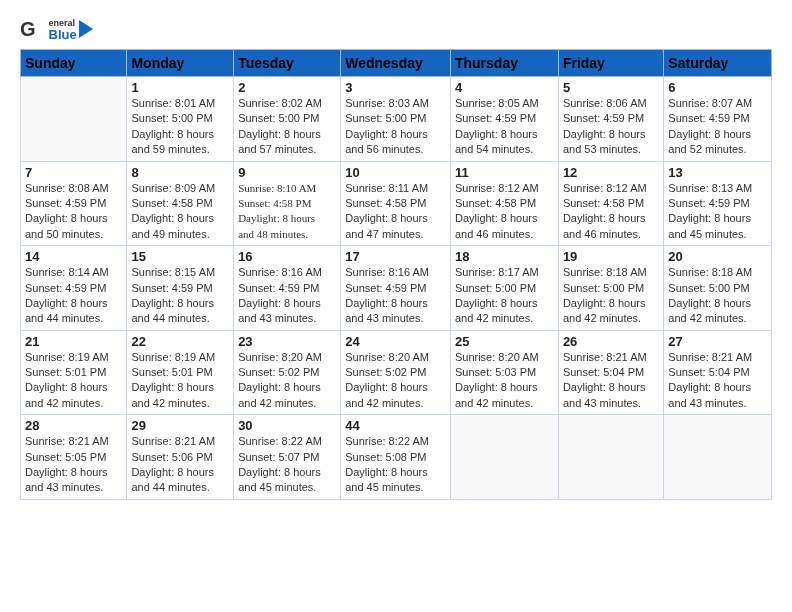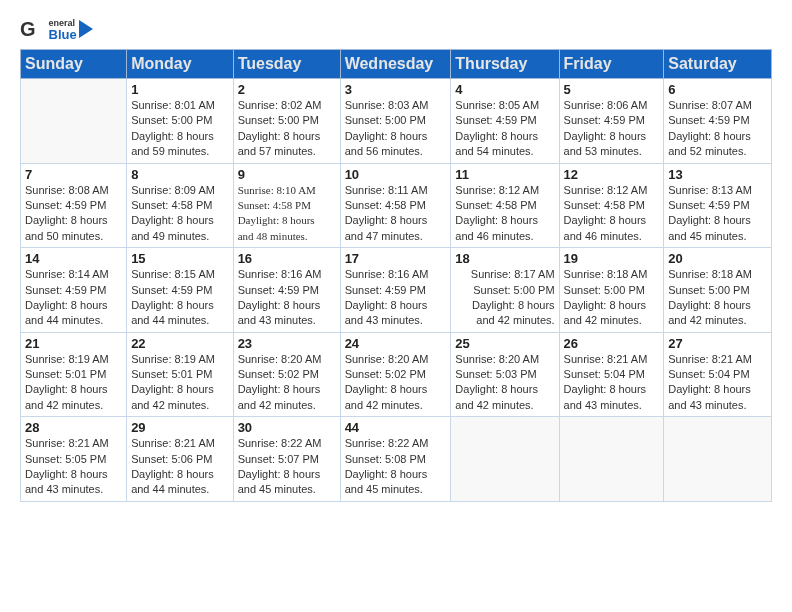--- a/index.html
+++ b/index.html
@@ -36,22 +36,22 @@
       color: #555;
       margin-top: 2px;
     }
     .calendar {
       width: 100%;
       border-collapse: collapse;
       font-size: 10.5px;
     }
     .calendar thead tr th {
       background: #1565c0;
-      color: #e5e5e5;
-      font-size: 16px;
+      color: #000000;
+      font-size: 14px;
       font-weight: bold;
       padding: 5px 4px;
       text-align: left;
       border: 1px solid #a0b8d8;
     }
     .calendar tbody tr td {
       vertical-align: top;
       border: 1px solid #c8d8e8;
       padding: 3px 4px;
       min-height: 80px;
@@ -254,21 +254,21 @@
           </td>
           <td>
             <span class="day-num">17</span>
             <div class="day-info" style="white-space: pre-line;">Sunrise: 8:16 AM
 Sunset: 4:59 PM
 Daylight: 8 hours
 and 43 minutes.</div>
           </td>
           <td>
             <span class="day-num">18</span>
-            <div class="day-info" style="white-space: pre-line; text-align: right;">Sunrise: 8:17 AM
+            <div class="day-info" style="white-space: pre-line;">Sunrise: 8:17 AM
 Sunset: 5:00 PM
 Daylight: 8 hours
 and 42 minutes.</div>
           </td>
           <td>
             <span class="day-num">19</span>
             <div class="day-info" style="white-space: pre-line;">Sunrise: 8:18 AM
 Sunset: 5:00 PM
 Daylight: 8 hours
 and 42 minutes.</div>

